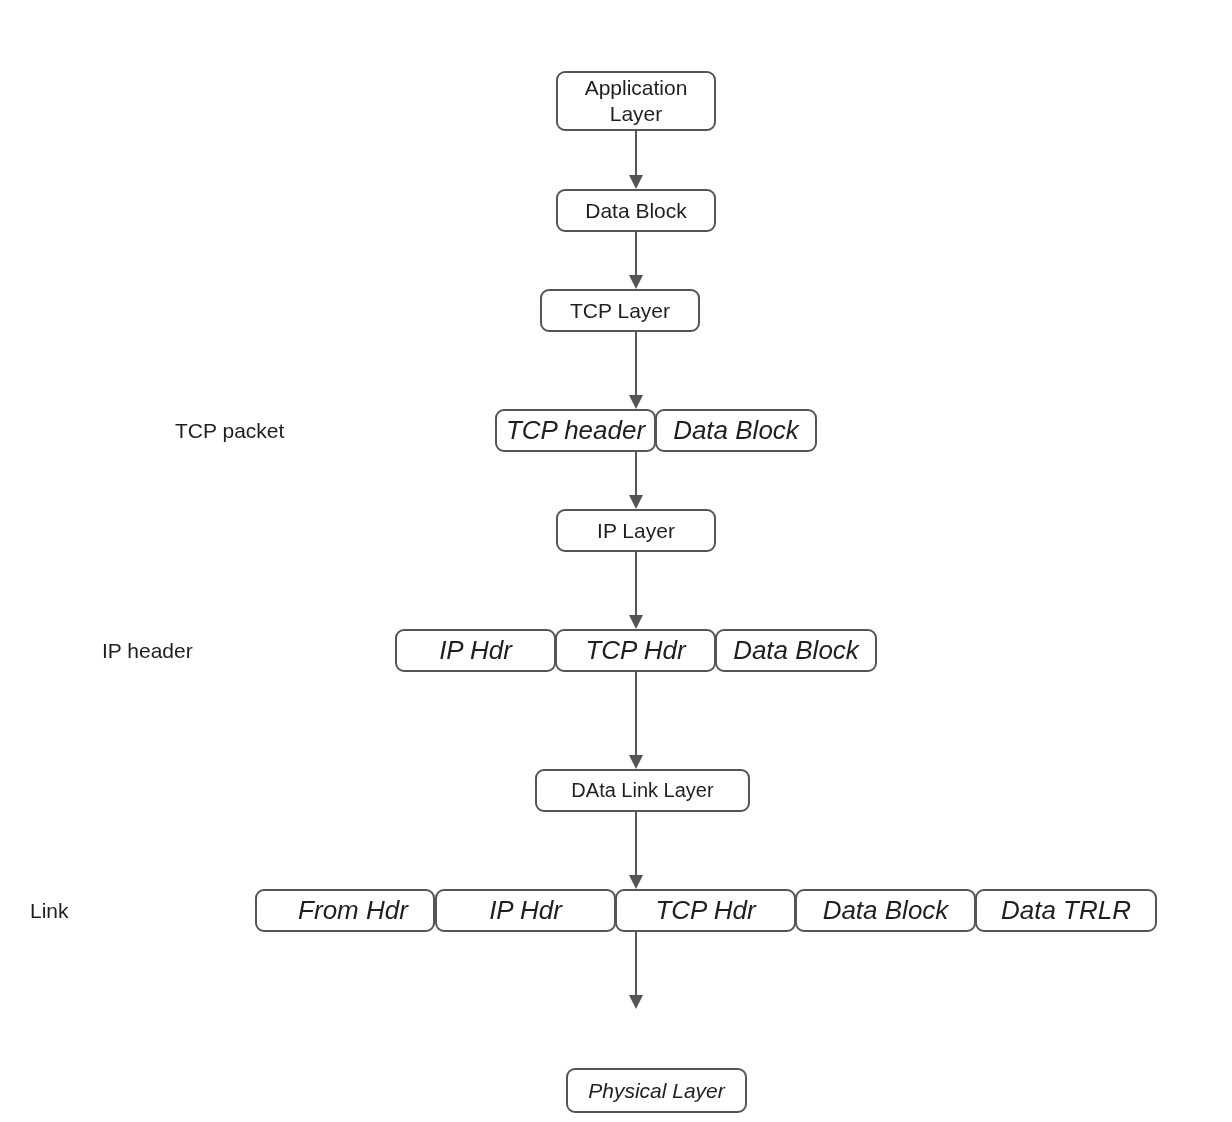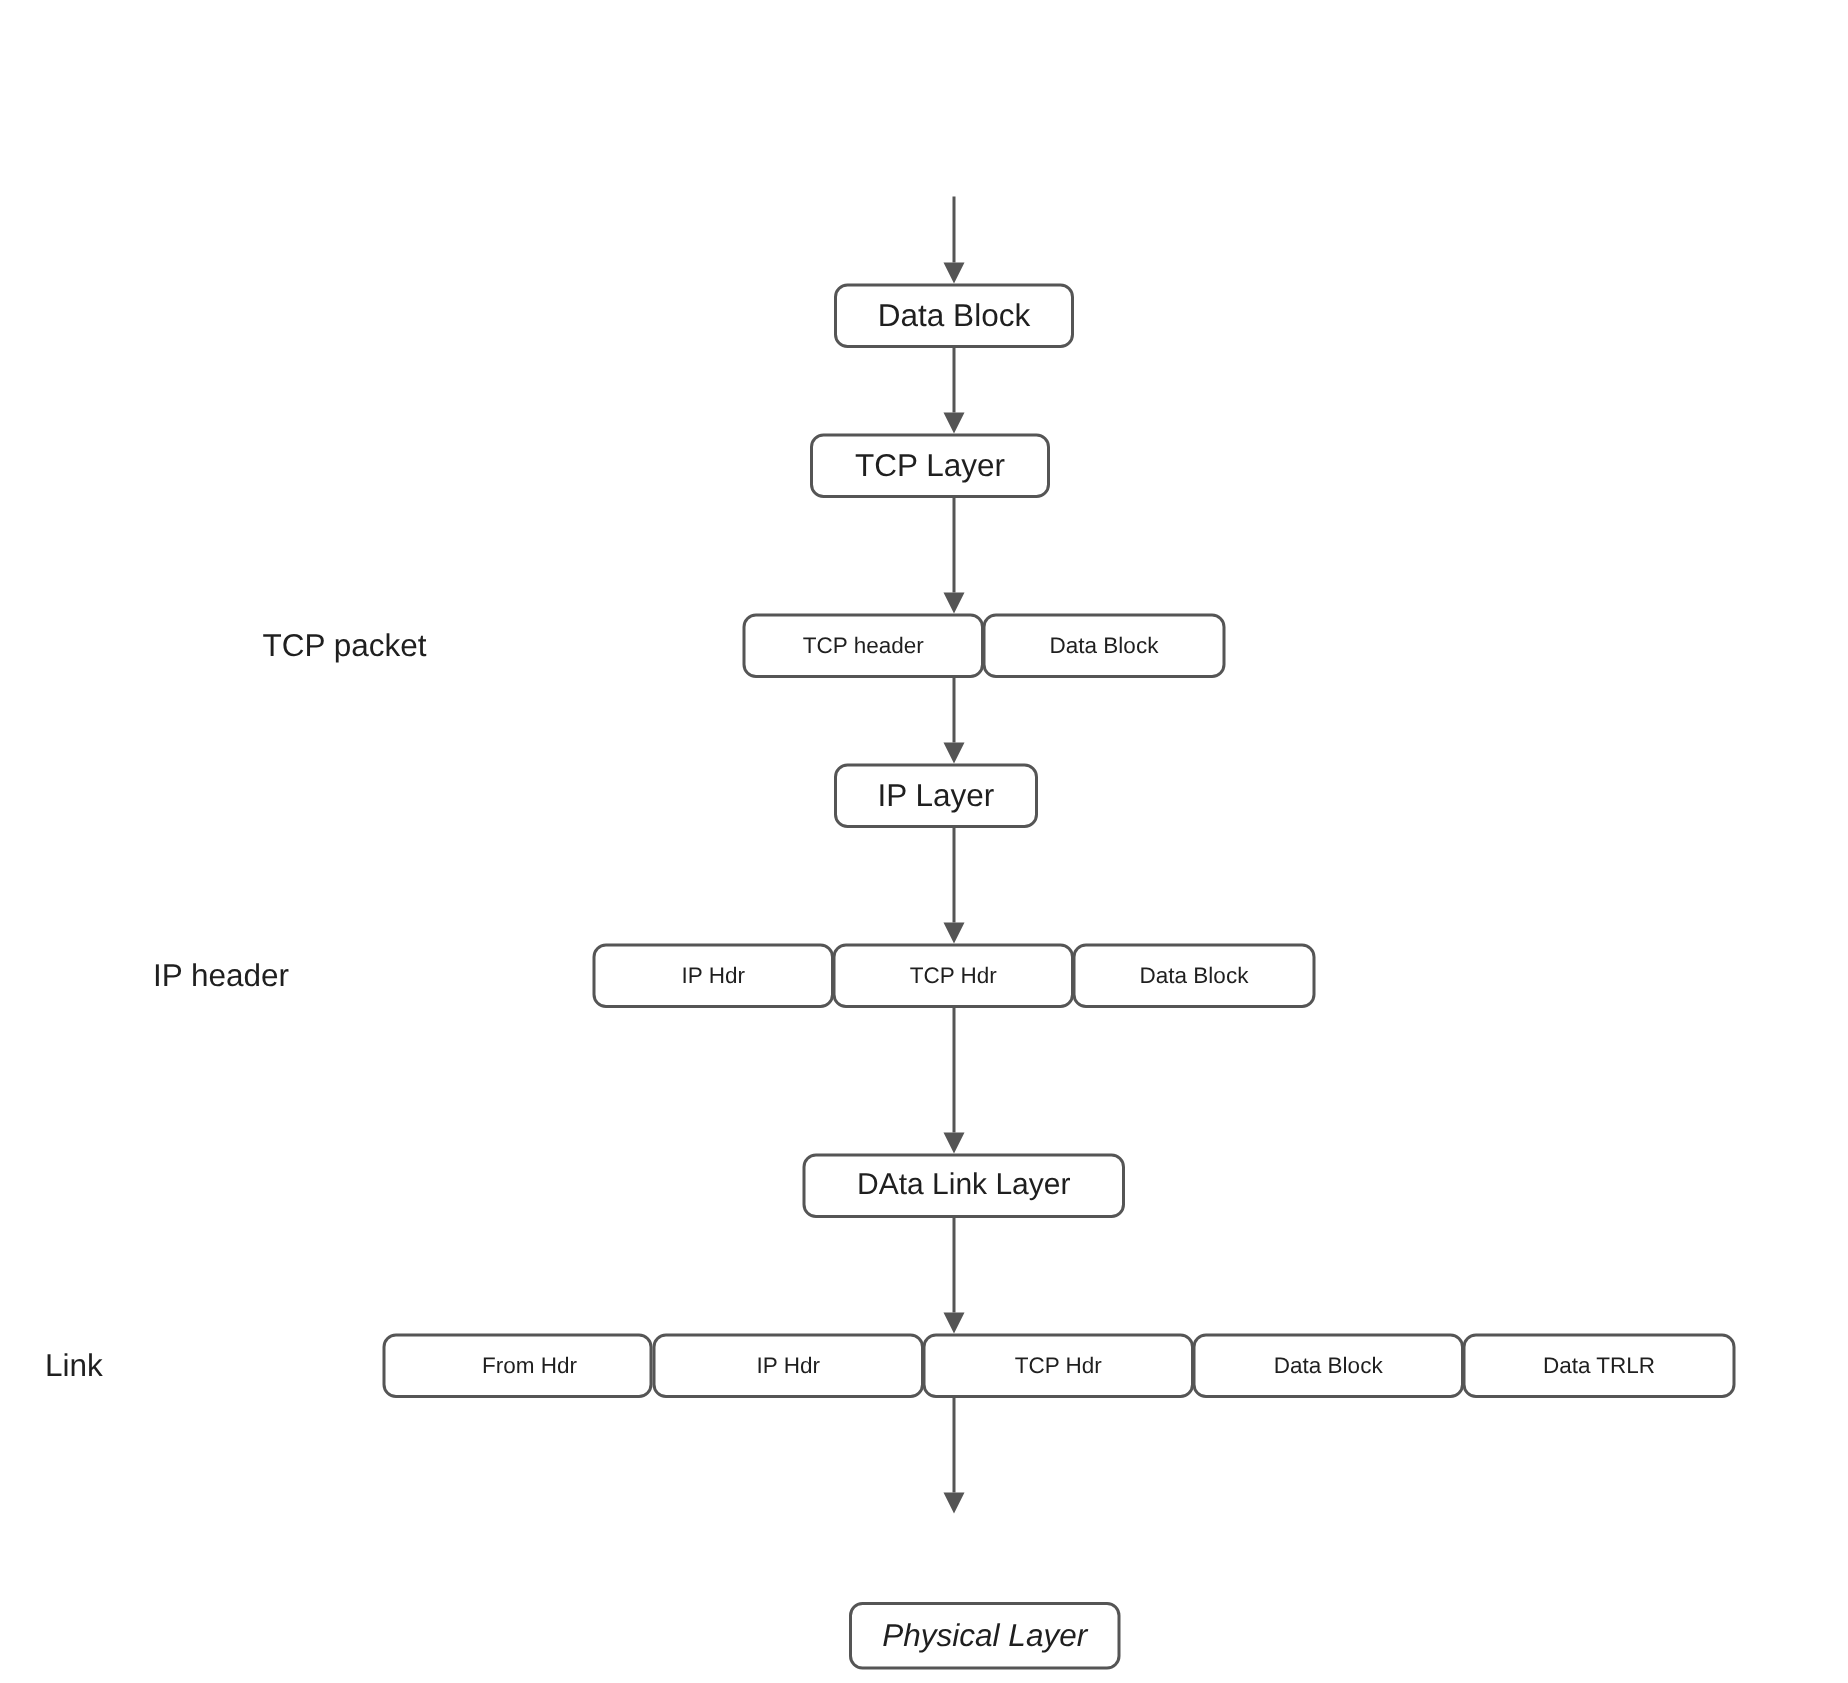--- a/index.html
+++ b/index.html
@@ -40,22 +40,23 @@
     position: absolute;
     box-sizing: border-box;
     border: 2px solid #555555;
     border-radius: 9px;
     background: #ffffff;
     display: flex;
     align-items: center;
     justify-content: center;
     text-align: center;
     color: #1f1f1f;
-    font-size: 15px;
+    font-size: 26px;
     z-index: 3;
+    font-style: italic;
   }
 
   
   .rowlabel {
     position: absolute;
     color: #1f1f1f;
     font-size: 21px;
     text-align: left;
     white-space: nowrap;
     z-index: 2;
@@ -84,20 +85,22 @@
     border-left: 7px solid transparent;
     border-right: 7px solid transparent;
     border-top: 14px solid #555555;
   }
 </style>
 </head>
 <body>
 
 <div id="canvas">
 
+  <div class="node" style="left:556px; top:71px; width:160px; height:60px;">Application
+Layer</div>
 
   <div class="arrow" style="left:629px; top:131px; width:14px; height:58px;">
     <div class="shaft" style="height:44px;"></div>
     <div class="head"></div>
   </div>
 
   <div class="node" style="left:556px; top:189px; width:160px; height:43px;">Data Block</div>
 
   <div class="arrow" style="left:629px; top:232px; width:14px; height:57px;">
     <div class="shaft" style="height:43px;"></div>
@@ -114,21 +117,21 @@
   <div class="rowlabel" style="left:175px; top:419px; width:220px;">TCP packet</div>
 
   <div class="seg" style="left:495px; top:409px; width:161px; height:43px;">TCP header</div>
   <div class="seg" style="left:655px; top:409px; width:162px; height:43px;">Data Block</div>
 
   <div class="arrow" style="left:629px; top:452px; width:14px; height:57px;">
     <div class="shaft" style="height:43px;"></div>
     <div class="head"></div>
   </div>
 
-  <div class="node" style="left:556px; top:509px; width:136px; height:43px;">IP Layer</div>
+  <div class="node" style="left:556px; top:509px; width:160px; height:43px;">IP Layer</div>
 
   <div class="arrow" style="left:629px; top:552px; width:14px; height:77px;">
     <div class="shaft" style="height:63px;"></div>
     <div class="head"></div>
   </div>
 
   <div class="rowlabel" style="left:102px; top:639px; width:220px;">IP header</div>
 
   <div class="seg" style="left:395px; top:629px; width:161px; height:43px;">IP Hdr</div>
   <div class="seg" style="left:555px; top:629px; width:161px; height:43px;">TCP Hdr</div>

